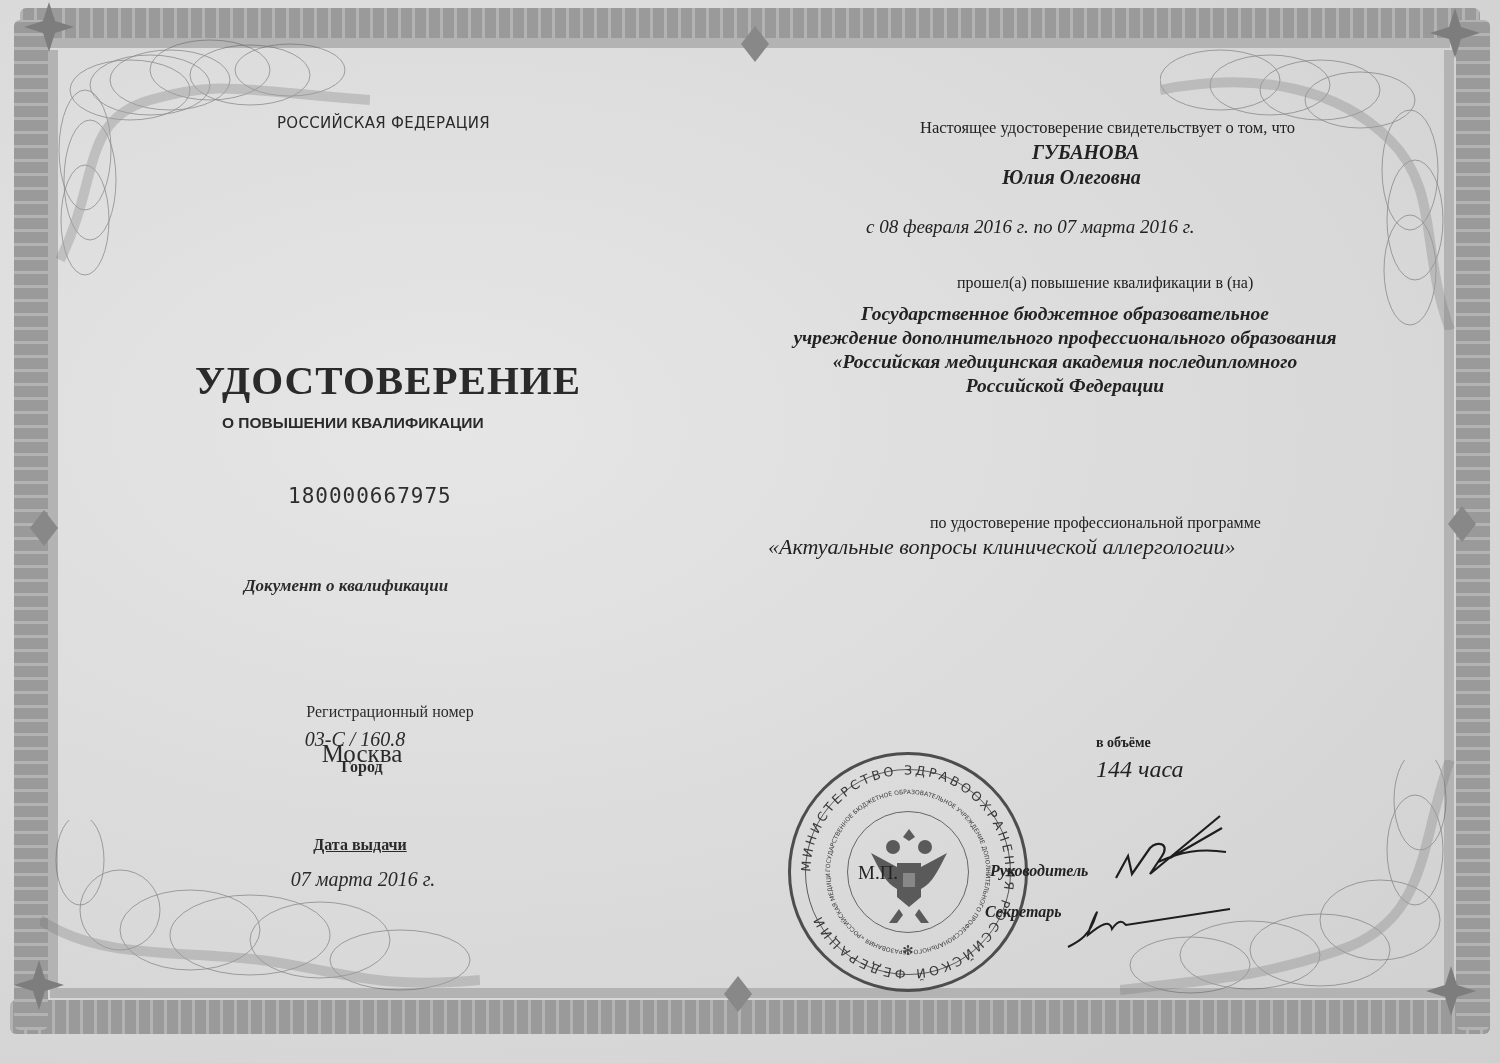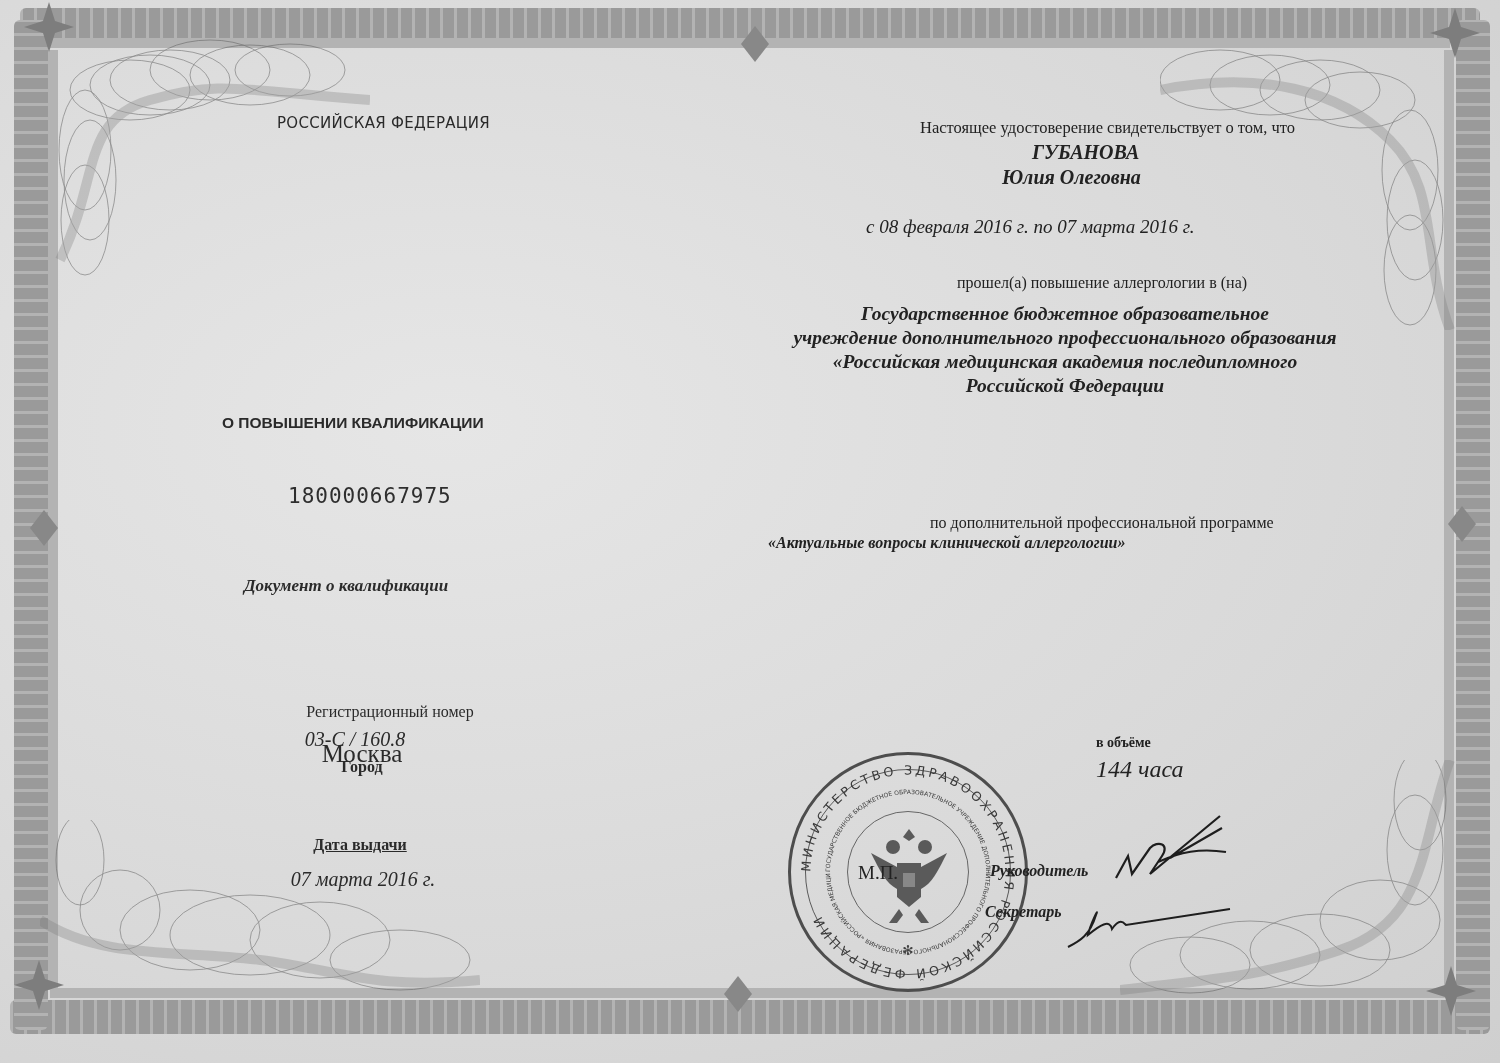--- a/index.html
+++ b/index.html
@@ -55,21 +55,21 @@
   .date-label { left: 265px; top: 836px; width: 160px; font-size: 16px; font-weight: bold; color: #2a2a2a; }
   .date { left: 265px; top: 868px; width: 210px; font-size: 20px; font-style: italic; color: #2a2a2a; }
 
   .cert-intro { left: 920px; top: 118px; font-size: 16.5px; color: #222; }
   .surname { left: 1032px; top: 141px; font-size: 20px; font-style: italic; font-weight: bold; color: #222; }
   .given { left: 1002px; top: 166px; font-size: 20px; font-style: italic; font-weight: bold; color: #222; }
   .period { left: 866px; top: 216px; font-size: 19px; font-style: italic; color: #222; }
   .passed { left: 957px; top: 274px; font-size: 16px; color: #222; }
   .org { left: 755px; top: 302px; width: 620px; font-size: 19.5px; font-style: italic; color: #222; line-height: 24px; white-space: normal; font-weight: bold; }
   .prog-label { left: 930px; top: 514px; font-size: 16px; color: #222; }
-  .prog-name { left: 768px; top: 534px; font-size: 16px; font-style: italic; font-weight: bold; color: #222; }
+  .prog-name { left: 768px; top: 534px; font-size: 22px; font-style: italic; font-weight: normal; color: #222; }
   .volume-label { left: 1096px; top: 735px; font-size: 14px; font-weight: bold; color: #222; }
   .volume { left: 1096px; top: 756px; font-size: 24px; font-style: italic; color: #222; }
   .mp { left: 858px; top: 862px; font-size: 19px; color: #222; }
   .head-label { left: 990px; top: 862px; font-size: 16px; font-style: italic; font-weight: bold; color: #222; text-align: right; }
   .sec-label { left: 985px; top: 903px; font-size: 16px; font-style: italic; font-weight: bold; color: #222; }
 
   .stamp {
     position: absolute; left: 788px; top: 752px; width: 240px; height: 240px; border-radius: 50%;
     border: 3px solid #4d4d4d; box-sizing: border-box;
   }
@@ -155,43 +155,44 @@
         <ellipse cx="295" cy="90" rx="28" ry="55"></ellipse>
         <ellipse cx="260" cy="160" rx="60" ry="40"></ellipse>
       <ellipse cx="200" cy="190" rx="70" ry="36"></ellipse>
         <ellipse cx="130" cy="195" rx="70" ry="34"></ellipse>
         <ellipse cx="70" cy="205" rx="60" ry="28"></ellipse>
       <path d="M330 0 C 300 80, 310 160, 220 190 S 80 220, 0 230" stroke="#777" stroke-width="10" opacity="0.5"></path>
     </g>
   </svg>
 
   <div class="txt ru-fed">РОССИЙСКАЯ ФЕДЕРАЦИЯ</div>
+  <div class="txt title">УДОСТОВЕРЕНИЕ</div>
   <div class="txt subtitle">О ПОВЫШЕНИИ КВАЛИФИКАЦИИ</div>
   <div class="txt serial">180000667975</div>
   <div class="txt doc-kind">Документ о квалификации</div>
 
   <div class="txt center reg-label">Регистрационный номер</div>
   <div class="txt center reg-num" style="left:280px;">03-С / 160.8</div>
   <div class="txt center city-label" style="left:282px;">Город</div>
   <div class="txt center city" style="left:282px;">Москва</div>
   <div class="txt center date-label" style="left:280px;text-decoration:underline;">Дата выдачи</div>
   <div class="txt center date" style="left:258px;">07 марта 2016 г.</div>
 
   <div class="txt cert-intro">Настоящее удостоверение свидетельствует о том, что</div>
   <div class="txt surname">ГУБАНОВА</div>
   <div class="txt given">Юлия Олеговна</div>
   <div class="txt period">с 08 февраля  2016 г.  по  07 марта  2016 г.</div>
-  <div class="txt passed">прошел(а) повышение аллергологии в (на)</div>
+  <div class="txt passed">прошел(а) повышение квалификации в (на)</div>
   <div class="txt org center">
     <div>Государственное бюджетное образовательное</div>
     <div>учреждение дополнительного профессионального образования</div>
     <div>«Российская  медицинская академия последипломного</div>
     <div>Российской Федерации</div>
   </div>
-  <div class="txt prog-label">по дополнительной профессиональной программе</div>
+  <div class="txt prog-label">по удостоверение профессиональной программе</div>
   <div class="txt prog-name">«Актуальные вопросы клинической аллергологии»</div>
   <div class="txt volume-label">в объёме</div>
   <div class="txt volume">144 часа</div>
 
   <div class="stamp">
     <svg class="stamp-ring-text" viewBox="0 0 240 240">
       <defs>
         <path id="ringOuter" d="M120,120 m-100,0 a100,100 0 1,1 200,0 a100,100 0 1,1 -200,0"></path>
         <path id="ringInner" d="M120,120 m-80,0 a80,80 0 1,1 160,0 a80,80 0 1,1 -160,0"></path>
       </defs>

